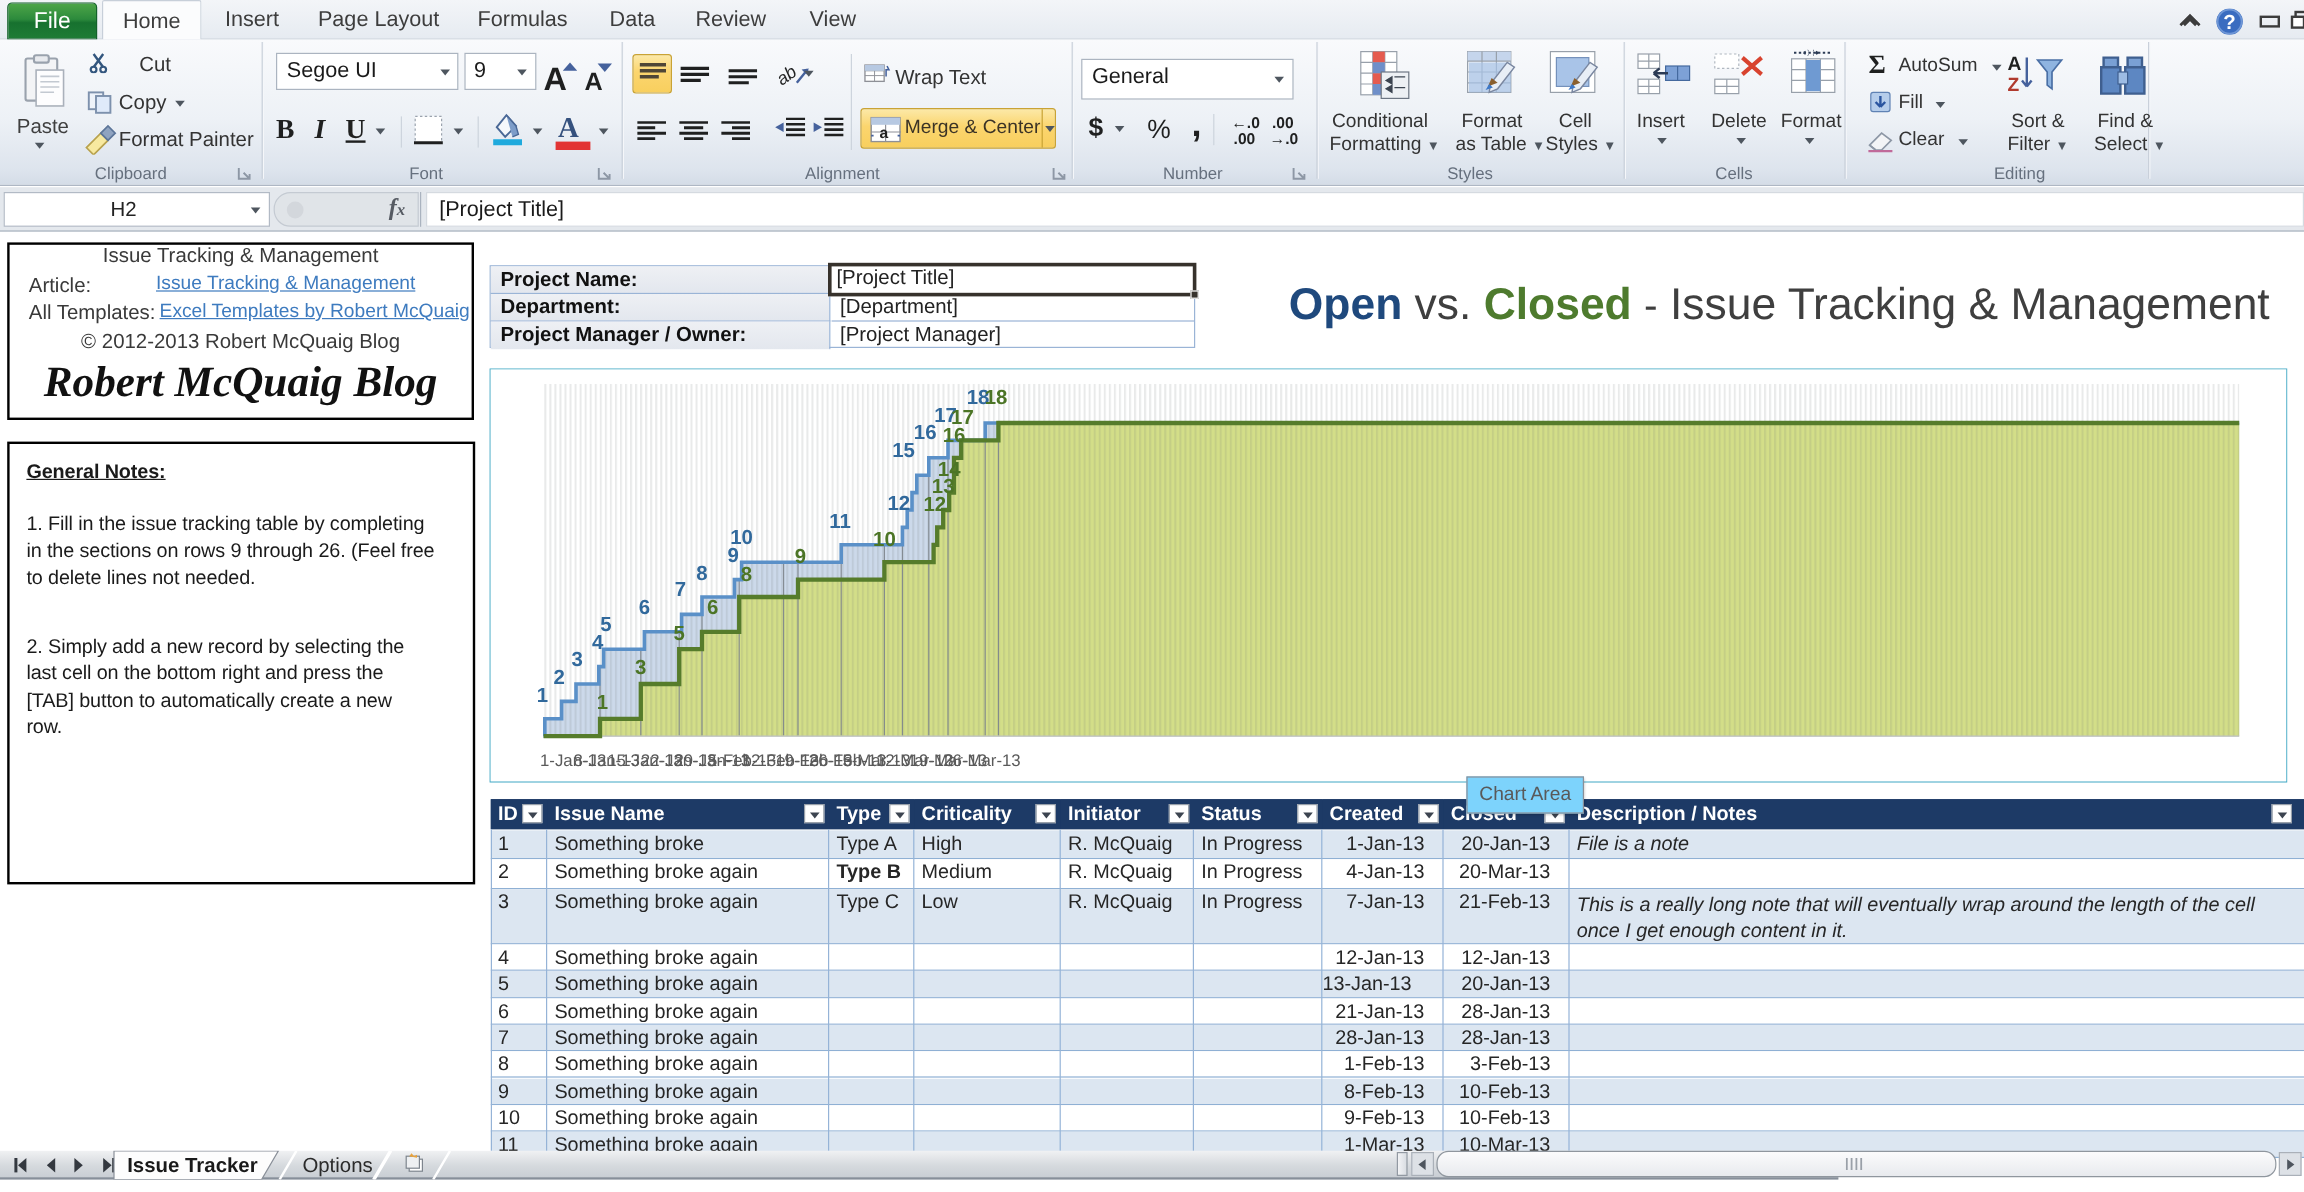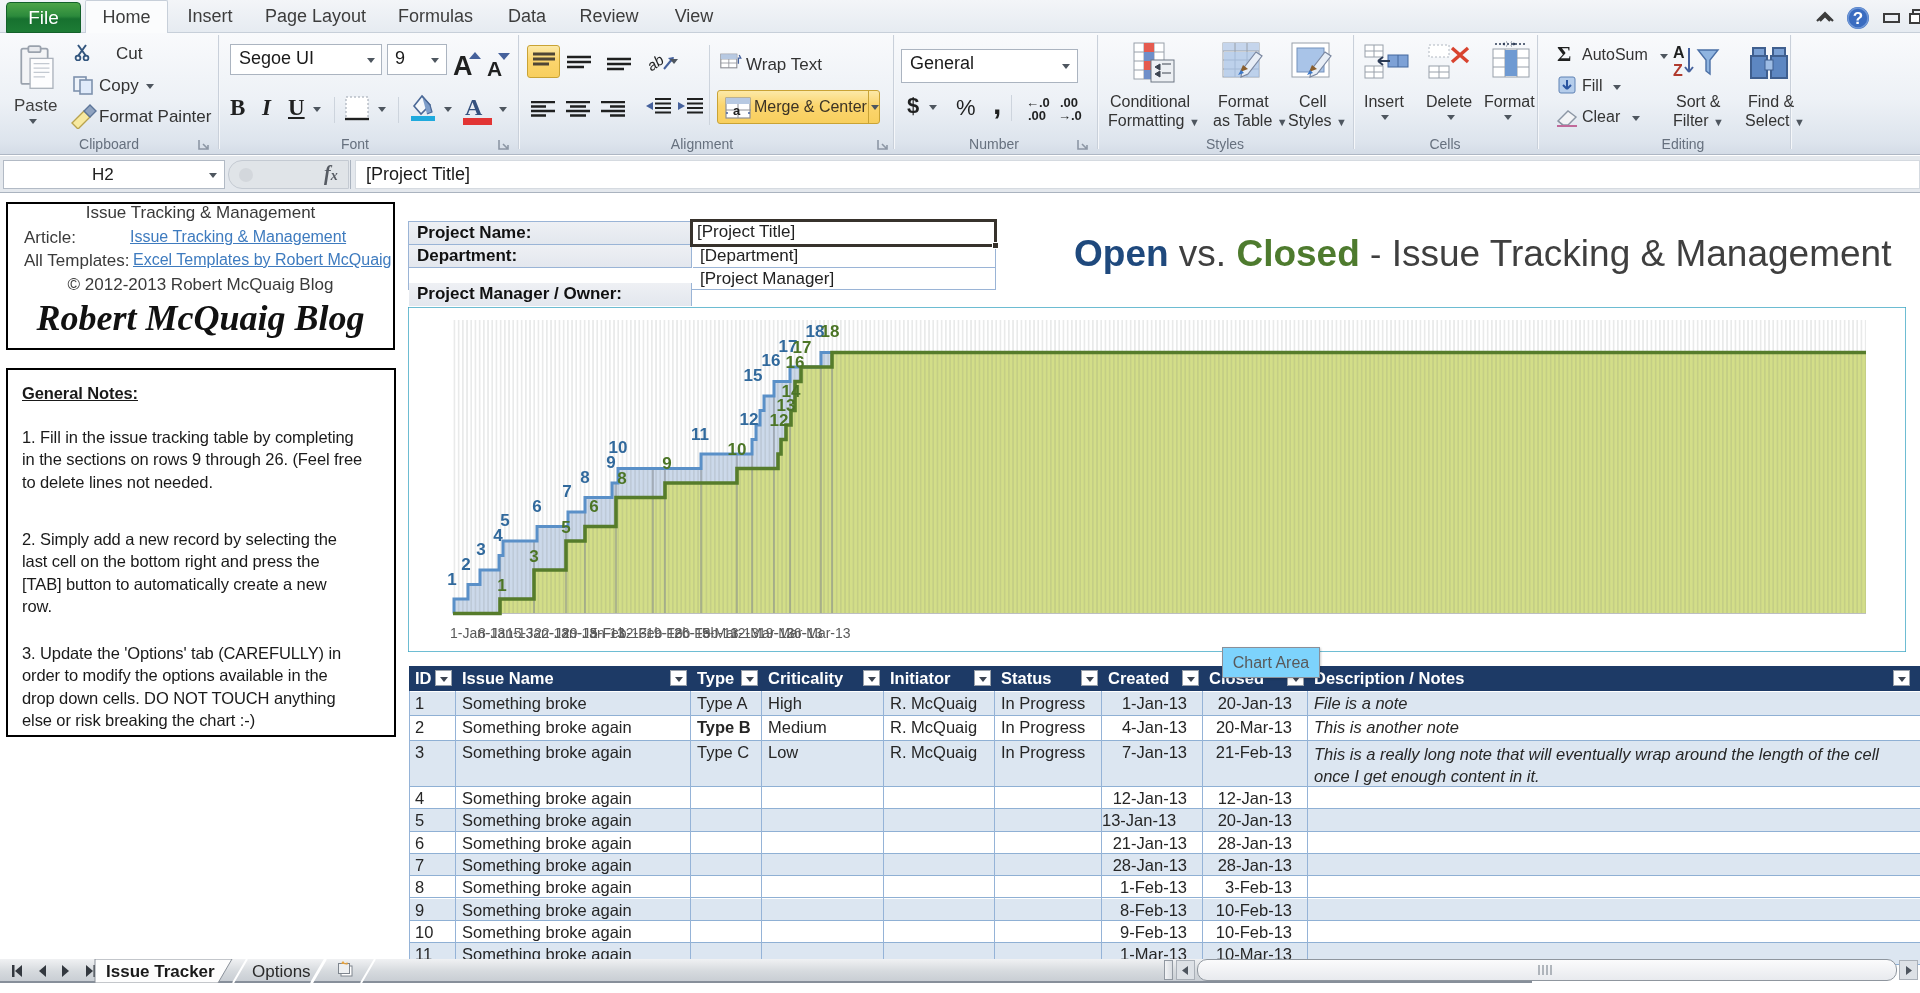--- a/index.html
+++ b/index.html
@@ -352,27 +352,26 @@
     <div class="abs" style="left:16px;top:47px;">All Templates:</div>
     <a class="abs lnk" style="left:125px;top:47px;white-space:nowrap;font-size:16px;">Excel Templates by Robert McQuaig</a>
     <div class="abs" style="left:0;top:71px;width:385px;text-align:center;">© 2012-2013 Robert McQuaig Blog</div>
     <div class="abs" style="left:0;top:93px;width:385px;text-align:center;font-family:'Liberation Serif',serif;font-style:italic;font-weight:bold;font-size:36px;color:#111;white-space:nowrap;">Robert McQuaig Blog</div>
   </div>
 
   <div class="abs blackbox" style="left:6px;top:368px;width:390px;height:369px;font-size:16.5px;color:#1a1a1a;line-height:22.4px;letter-spacing:-0.1px;">
     <div class="abs" style="left:14px;top:12px;font-weight:bold;text-decoration:underline;">General Notes:</div>
     <div class="abs" style="left:14px;top:56px;white-space:nowrap;">1. Fill in the issue tracking table by completing<br>in the sections on rows 9 through 26. (Feel free<br>to delete  lines not needed.</div>
     <div class="abs" style="left:14px;top:158px;white-space:nowrap;">2. Simply add a new record by selecting the<br>last cell on the bottom right and press the<br>[TAB] button to automatically create a new<br>row.</div>
-    <div class="abs" style="left:14px;top:272px;white-space:nowrap;">3. Update the 'Options' tab (CAREFULLY) in<br>order to modify the options available in the<br>drop down cells. DO  NOT TOUCH anything<br>else or risk breaking the chart :-)</div>
   </div>
 
   <div class="abs" style="left:408px;top:221px;width:588px;height:69px;border:1px solid #9ab4d6;font-size:17px;">
     <div class="abs" style="left:0;top:0;width:283px;height:23px;background:linear-gradient(#eef0f4,#e3e7ee);border-right:1px solid #9ab4d6;border-bottom:1px solid #9ab4d6;font-weight:bold;color:#111;padding:1px 0 0 8px;">Project Name:</div>
     <div class="abs" style="left:0;top:23px;width:283px;height:23px;background:linear-gradient(#eef0f4,#e3e7ee);border-right:1px solid #9ab4d6;border-bottom:1px solid #9ab4d6;font-weight:bold;color:#111;padding:1px 0 0 8px;">Department:</div>
-    <div class="abs" style="left:0;top:46px;width:283px;height:23px;background:linear-gradient(#eef0f4,#e3e7ee);border-right:1px solid #9ab4d6;font-weight:bold;color:#111;padding:1px 0 0 8px;margin-top:15px;">Project Manager / Owner:</div>
+    <div class="abs" style="left:0;top:46px;width:283px;height:23px;background:linear-gradient(#eef0f4,#e3e7ee);border-right:1px solid #9ab4d6;font-weight:bold;color:#111;padding:1px 0 0 8px;">Project Manager / Owner:</div>
     <div class="abs" style="left:284px;top:23px;width:302px;height:23px;border-bottom:1px solid #9ab4d6;color:#222;padding:1px 0 0 7px;">[Department]</div>
     <div class="abs" style="left:284px;top:46px;width:302px;height:23px;color:#222;padding:1px 0 0 7px;">[Project Manager]</div>
     <div class="abs" style="left:281px;top:-3px;width:307px;height:28px;border:3px solid #37322c;background:#fff;">
       <span class="abs" style="left:4px;top:0px;color:#222;">[Project Title]</span>
       <div class="abs" style="right:-5px;bottom:-5px;width:7px;height:7px;background:#37322c;border:1px solid #fff;"></div>
     </div>
   </div>
 
   <div class="abs" style="left:1074px;top:233px;width:846px;font-size:37px;color:#3f3f3f;white-space:nowrap;"><b style="color:#1f497d;">Open</b> vs. <b style="color:#4e7b2e;">Closed</b> <span style="font-size:34px;">-</span> Issue Tracking &amp; Management</div>
 
@@ -507,21 +506,20 @@
     <div class="cell" style="left:794px;top:27.5px;width:97px;text-align:right;padding-right:8px;padding-left:0;">20-Jan-13</div>
     <div class="cell" style="left:899px;top:27.5px;width:604px;font-style:italic;">File is a note</div>
     <div class="cell" style="left:0px;top:52px;width:39px;">2</div>
     <div class="cell" style="left:47px;top:52px;width:227px;">Something broke again</div>
     <div class="cell" style="left:282px;top:52px;width:63px;font-weight:bold;">Type B</div>
     <div class="cell" style="left:353px;top:52px;width:114px;">Medium</div>
     <div class="cell" style="left:475px;top:52px;width:103px;">R. McQuaig</div>
     <div class="cell" style="left:586px;top:52px;width:99px;">In Progress</div>
     <div class="cell" style="left:693px;top:52px;width:93px;text-align:right;padding-right:8px;padding-left:0;">4-Jan-13</div>
     <div class="cell" style="left:794px;top:52px;width:97px;text-align:right;padding-right:8px;padding-left:0;">20-Mar-13</div>
-    <div class="cell" style="left:899px;top:52px;width:604px;font-style:italic;">This is another note</div>
     <div class="cell" style="left:0px;top:76.5px;width:39px;">3</div>
     <div class="cell" style="left:47px;top:76.5px;width:227px;">Something broke again</div>
     <div class="cell" style="left:282px;top:76.5px;width:63px;">Type C</div>
     <div class="cell" style="left:353px;top:76.5px;width:114px;">Low</div>
     <div class="cell" style="left:475px;top:76.5px;width:103px;">R. McQuaig</div>
     <div class="cell" style="left:586px;top:76.5px;width:99px;">In Progress</div>
     <div class="cell" style="left:693px;top:76.5px;width:93px;text-align:right;padding-right:8px;padding-left:0;">7-Jan-13</div>
     <div class="cell" style="left:794px;top:76.5px;width:97px;text-align:right;padding-right:8px;padding-left:0;">21-Feb-13</div>
     <div class="cell" style="left:899px;top:76.5px;width:596px;font-style:italic;white-space:normal;line-height:22px;">This is a really long note that will eventually wrap around the length of the cell once I get enough content in it.</div>
     <div class="cell" style="left:0px;top:123px;width:39px;">4</div>

